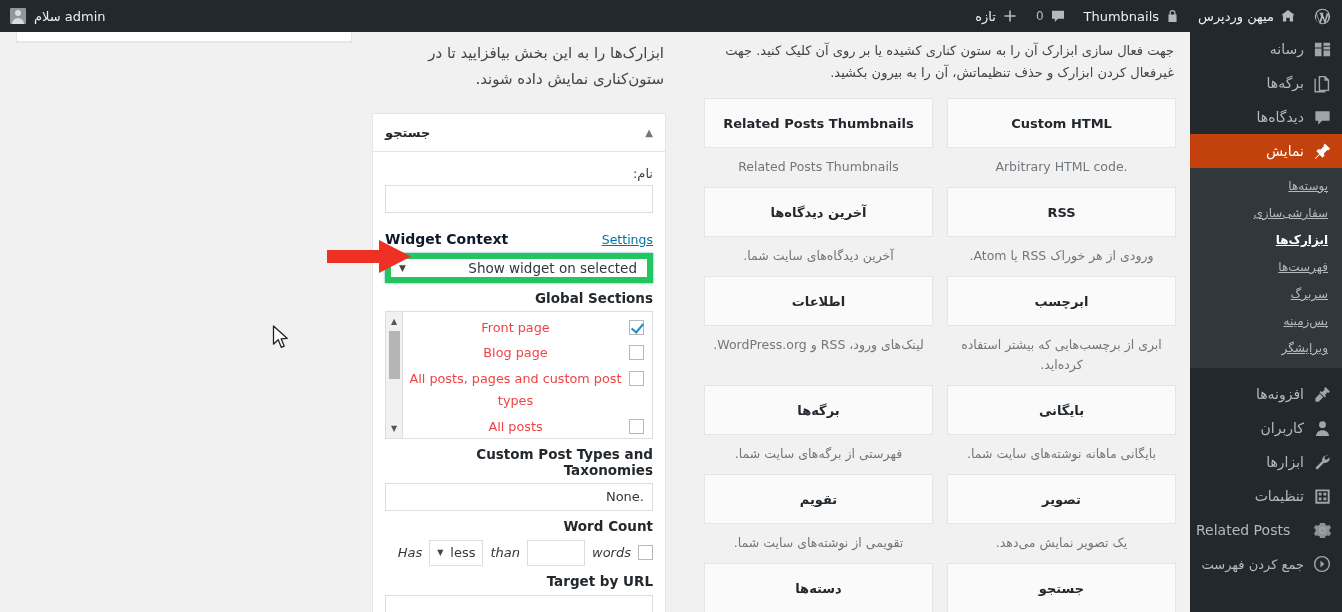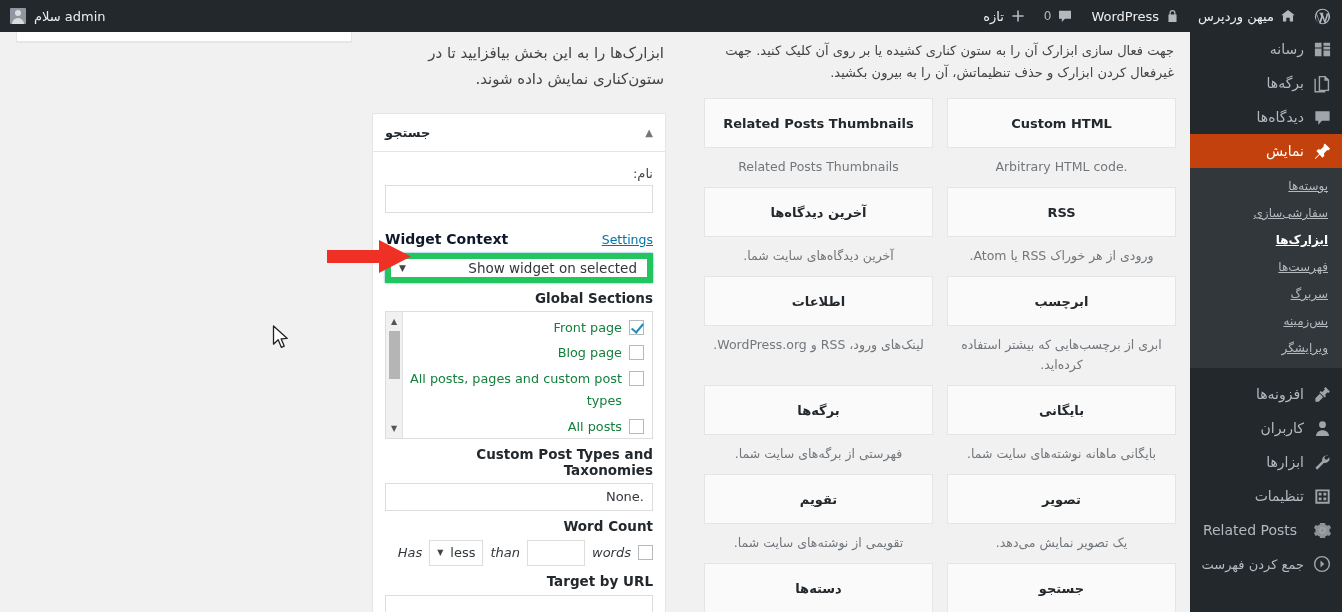--- a/index.html
+++ b/index.html
@@ -168,21 +168,21 @@
   .cl-thumb {
     position:absolute; left:3px; width: 11px; top: 19px; height: 48px;
     background: #b5b5b5; cursor: grab;
   }
   .cl-items { flex:1; padding: 3px 8px 0 6px; direction: rtl; overflow: hidden; }
   .cl-row {
     display:flex; align-items: flex-start; justify-content: flex-start;
     gap: 7px; padding: 2px 0 2px; direction: rtl;
   }
   .cl-row .cl-lbl {
-    flex:1; font-size: 12.8px; color:#15803d; text-align: right; line-height: 1.7;
+    flex:1; font-size: 12.8px; color:#ef4444; text-align: center; line-height: 1.7;
   }
   .cbx {
     width: 15px; height: 15px; border: 1px solid #b4b9be; background:#fff;
     flex: 0 0 15px; margin-top: 3px; position: relative; cursor:pointer;
   }
   .cbx.checked::after {
     content:""; position:absolute; left: 4px; top: 0px; width: 5px; height: 10px;
     border: solid #1e8cbe; border-width: 0 2px 2px 0; transform: rotate(40deg);
   }
 
@@ -243,21 +243,21 @@
           </svg>
       </span>
       <span class="lbl">میهن وردپرس</span>
     </div>
     <div class="ab-item">
       <span class="ab-icon">
         <svg width="15" height="16" viewBox="0 0 20 20" fill="#b4b9be">
             <path d="M14 8V6a4 4 0 1 0-8 0v2H4.6v10h10.8V8H14zM7.6 6a2.4 2.4 0 1 1 4.8 0v2H7.6V6z"></path>
           </svg>
       </span>
-      <span class="lbl">WordPress</span>
+      <span class="lbl">Thumbnails</span>
     </div>
     <div class="ab-item">
       <span class="ab-icon">
         <svg width="16" height="16" viewBox="0 0 20 20" fill="#b4b9be">
             <path d="M2.5 3.5h15v10h-7.5l-4 4v-4h-3.5v-10z"></path>
           </svg>
       </span>
       <span class="ab-zero">0</span>
     </div>
     <div class="ab-item">
@@ -359,21 +359,21 @@
   <div class="menu-top">
     <span class="mt-icon">
       <svg width="19" height="19" viewBox="0 0 20 20" fill="currentColor">
           <path d="M2.5 2.5h15v15h-15v-15zm2 2v11h11v-11h-11zm1.5 1.5h3v3h-3v-3zm5 0h3v3h-3v-3zm-5 5h3v3h-3v-3zm5 0h3v3h-3v-3z"></path>
         </svg>
     </span>
     <span class="mt-label">تنظیمات</span>
   </div>
 
   <div class="menu-top" style="direction:ltr;justify-content:flex-end;">
-    <span class="mt-label" style="text-align:center;">Related Posts</span>
+    <span class="mt-label" style="text-align:left;">Related Posts</span>
     <span class="mt-icon">
       <svg width="19" height="19" viewBox="0 0 20 20" fill="currentColor">
           <path d="M10 6.4A3.6 3.6 0 1 0 10 13.6 3.6 3.6 0 0 0 10 6.4zm0 5.6a2 2 0 1 1 0-4 2 2 0 0 1 0 4z"></path>
           <path d="M17.3 11.4c.1-.4.1-.9.1-1.4s0-1-.1-1.4l1.7-1.3-1.7-3-2 .8c-.7-.5-1.4-1-2.3-1.2L12.7 2H7.3L7 3.9c-.8.2-1.6.6-2.3 1.2l-2-.8-1.7 3 1.7 1.3c-.1.4-.1.9-.1 1.4s0 1 .1 1.4L1 12.7l1.7 3 2-.8c.7.5 1.4 1 2.3 1.2l.3 1.9h5.4l.3-1.9c.8-.2 1.6-.6 2.3-1.2l2 .8 1.7-3-1.7-1.3z" fill-opacity=".85"></path>
         </svg>
     </span>
   </div>
 
   <div class="menu-top collapse-row">
     <span class="mt-icon">

